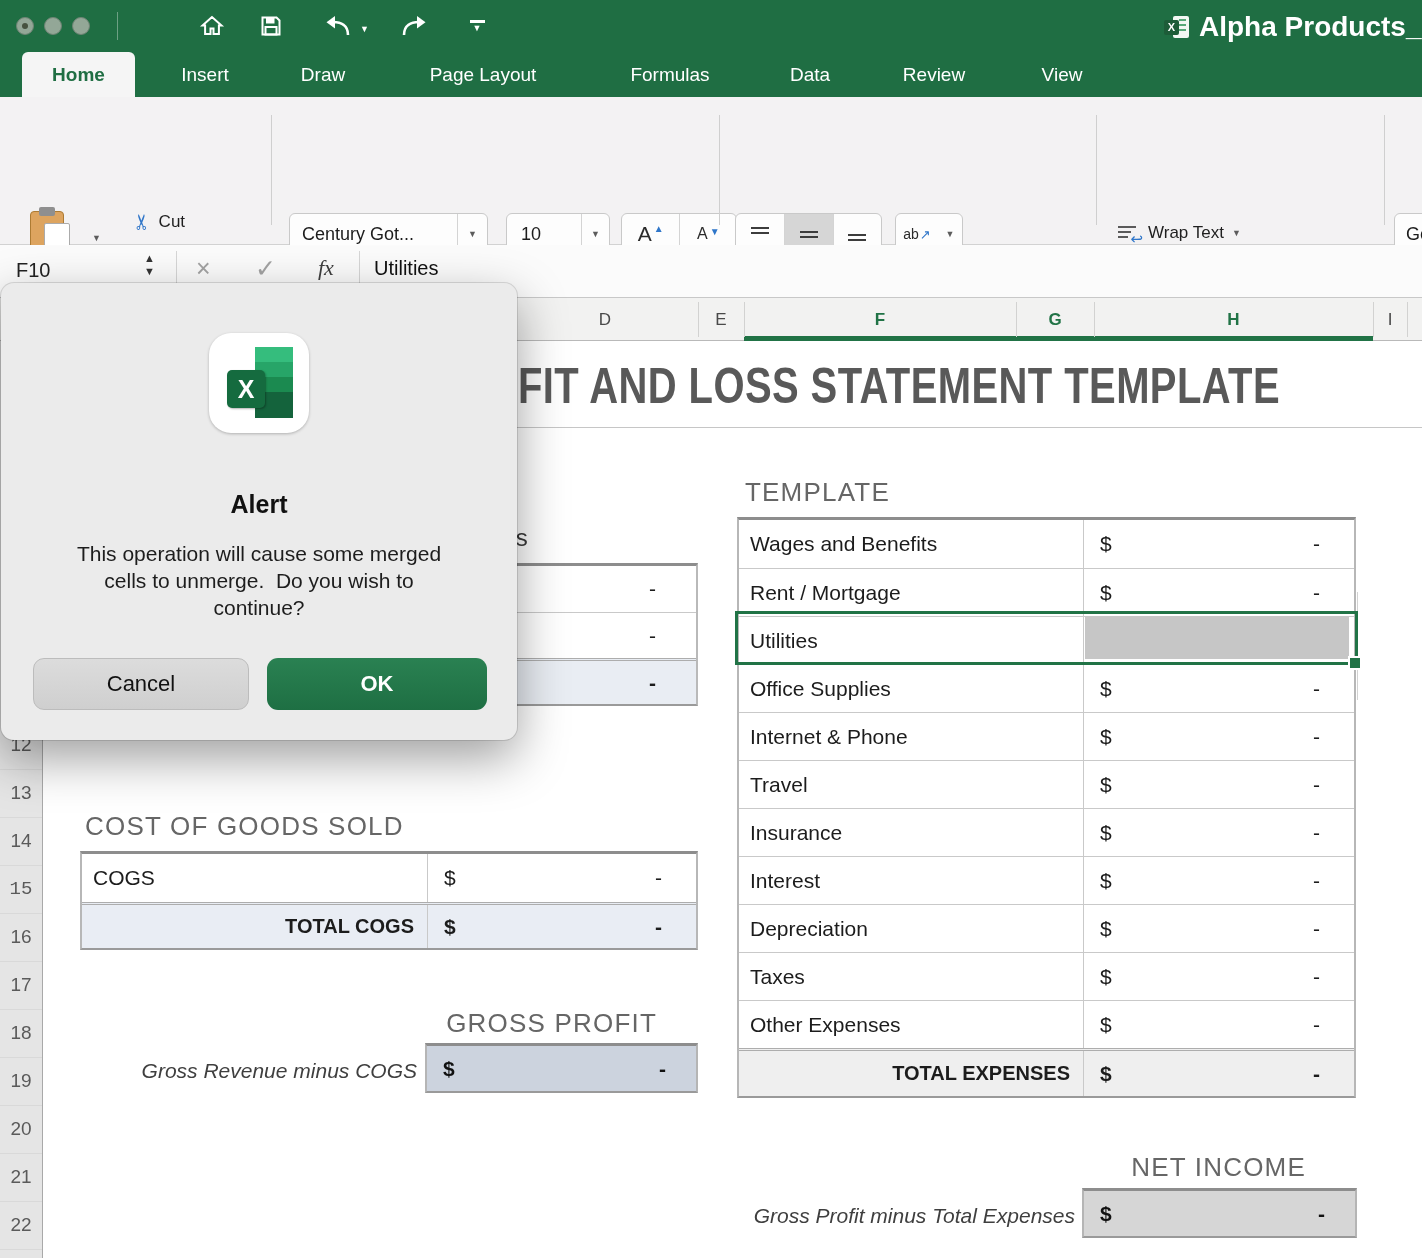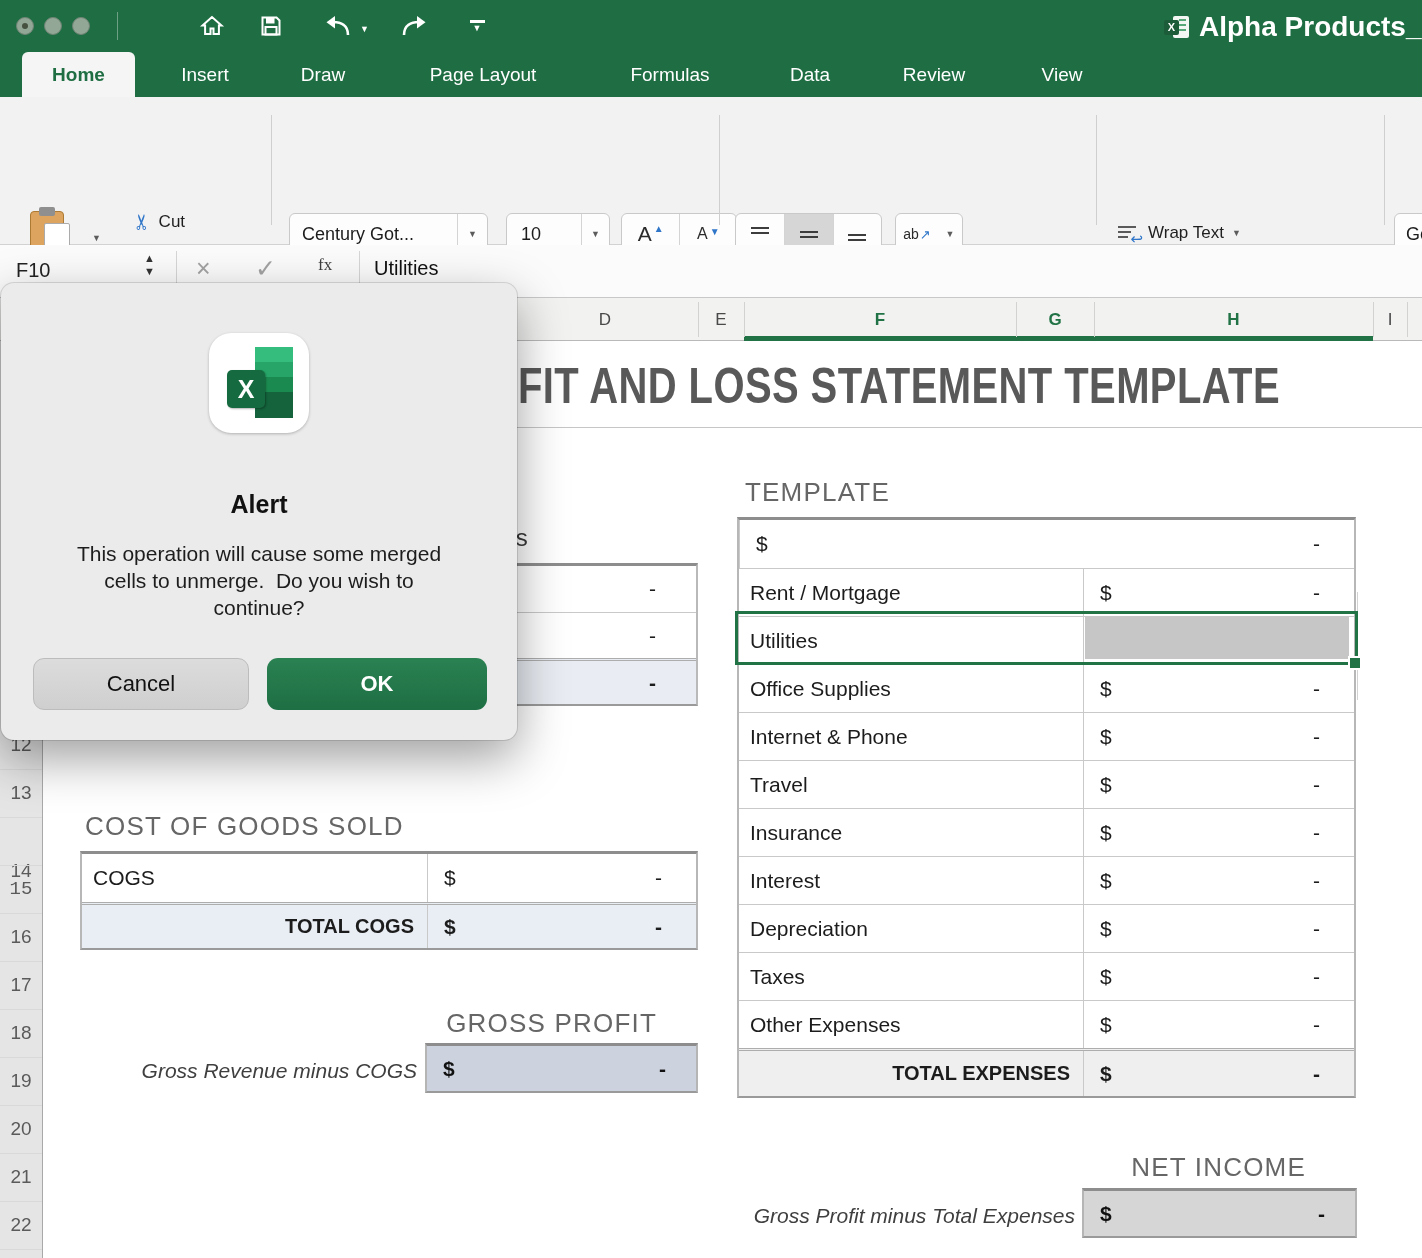--- a/index.html
+++ b/index.html
@@ -67,21 +67,21 @@
   .merge-ic { position:relative; width:24px; height:18px; border:1.5px solid #6f6f6f; background:#fff; }
   .merge-ic .arr { position:absolute; left:2px; top:0px; color:#2f76c9; font-size:13px; font-weight:bold; }
 
   
   .fbar { position:absolute; left:0; top:245px; width:1422px; height:53px; background:#fbfbfb; border-bottom:1px solid #c8c8c8; }
   .namebox { position:absolute; left:16px; top:14px; font-size:20px; color:#222; }
   .stepper { position:absolute; left:144px; top:7px; font-size:11px; color:#333; line-height:13px; text-align:center; }
   .fbar-sep { position:absolute; top:6px; width:1px; height:41px; background:#d6d6d6; }
   .fx-x { position:absolute; left:196px; top:9px; font-size:25px; color:#a3a3a3; }
   .fx-check { position:absolute; left:255px; top:9px; font-size:25px; color:#a3a3a3; }
-  .fx-fx { position:absolute; left:318px; top:10px; font-size:17px; color:#3f3f3f; font-family:"Liberation Serif", serif; }
+  .fx-fx { position:absolute; left:318px; top:10px; font-size:22px; color:#3f3f3f; font-style:italic; font-family:"Liberation Serif", serif; }
   .fx-content { position:absolute; left:374px; top:12px; font-size:20px; color:#111; }
 
   
   .colhead { position:absolute; left:0; top:298px; width:1422px; height:43px; background:#f2f2f1; border-bottom:1px solid #b9b9b9; }
   .colcell { position:absolute; top:0; height:43px; display:flex; align-items:center; justify-content:center; font-size:17px; color:#4a4a4a; }
   .colcell.sel { color:#217346; font-weight:bold; }
   .colsep { position:absolute; top:4px; width:1px; height:35px; background:#d2d2d1; }
   .green-bar { position:absolute; left:744px; top:38px; width:629px; height:5px; background:#217346; }
   .rowhead { position:absolute; left:0; top:341px; width:43px; height:917px; background:#e5e5e5; border-right:1px solid #a9a9a9; }
   .rownum { position:absolute; left:0; width:42px; text-align:center; font-size:19px; color:#5a5a5a; }
@@ -443,21 +443,21 @@
       <div class="colsep" style="left: 1094px;"></div>
       <div class="colsep" style="left: 1373px;"></div>
       <div class="colsep" style="left: 1407px;"></div>
     </div>
 
   <div class="rowhead" id="rowhead">
       <div class="rownum" style="top: 393px;">12</div>
       <div class="rowsep" style="top: 428px;"></div>
       <div class="rownum" style="top: 441px;">13</div>
       <div class="rowsep" style="top: 476px;"></div>
-      <div class="rownum" style="top: 489px; margin-top: 30px;">14</div>
+      <div class="rownum" style="top: 489px;">14</div>
       <div class="rowsep" style="top: 524px;"></div>
       <div class="rownum" style="top: 537px; font-family: Liberation Mono, monospace;">15</div>
       <div class="rowsep" style="top: 572px;"></div>
       <div class="rownum" style="top: 585px;">16</div>
       <div class="rowsep" style="top: 620px;"></div>
       <div class="rownum" style="top: 633px;">17</div>
       <div class="rowsep" style="top: 668px;"></div>
       <div class="rownum" style="top: 681px;">18</div>
       <div class="rowsep" style="top: 716px;"></div>
       <div class="rownum" style="top: 729px;">19</div>
@@ -476,20 +476,21 @@
   <span class="frag">ts</span>
   <div class="rev-tbl" id="revtbl">
       <div class="rev-row">-</div>
       <div class="rev-row">-</div>
       <div class="rev-row total">-</div>
     </div>
 
   <div class="sec-head" style="left:745px; top:477px;">TEMPLATE</div>
   <div class="tbl" style="left:737px; top:517px; width:619px;" id="exptbl">
       <div class="trow">
+        <span class="lblcell" style="flex: 0 0 344px;">Wages and Benefits</span>
         <span class="valcell" style="flex: 1 1 0%;">
           <span>$</span>
           <span>-</span>
         </span>
       </div>
       <div class="trow">
         <span class="lblcell" style="flex: 0 0 344px;">Rent / Mortgage</span>
         <span class="valcell" style="flex: 1 1 0%;">
           <span>$</span>
           <span>-</span>

